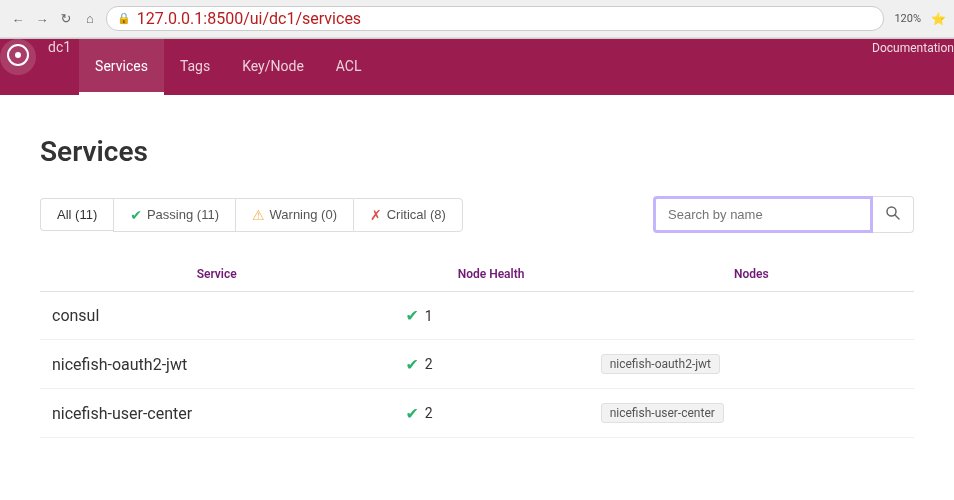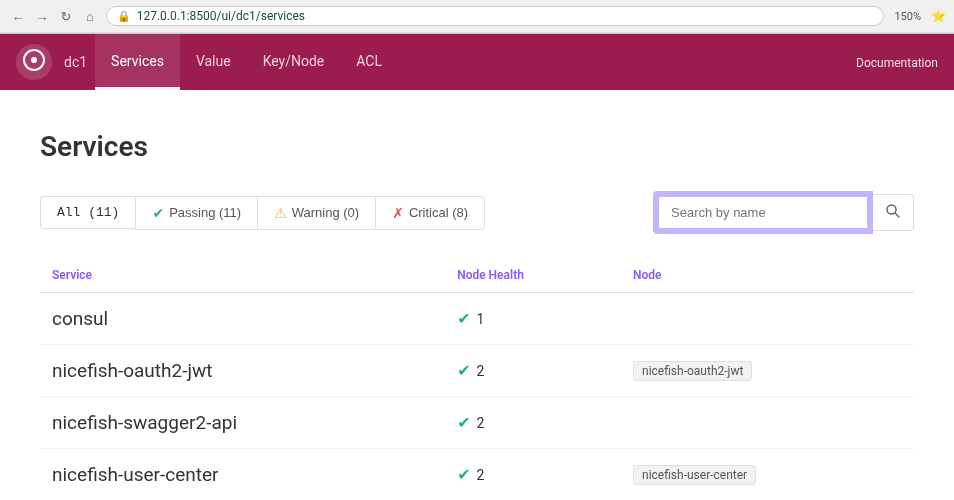--- a/index.html
+++ b/index.html
@@ -4,99 +4,99 @@
   <style>
     * { box-sizing: border-box; margin: 0; padding: 0; }
     body { font-family: -apple-system, BlinkMacSystemFont, 'Segoe UI', Roboto, sans-serif; font-size: 14px; background: #f5f5f5; color: #333; }
 
     
     .browser-chrome { background: #e8e8e8; border-bottom: 1px solid #ccc; }
     .browser-toolbar { display: flex; align-items: center; padding: 6px 8px; gap: 6px; background: #f0f0f0; border-bottom: 1px solid #ddd; }
     .browser-nav-btns { display: flex; gap: 4px; }
     .browser-nav-btn { width: 20px; height: 20px; border: none; background: none; cursor: pointer; color: #666; font-size: 13px; display: flex; align-items: center; justify-content: center; border-radius: 3px; }
     .browser-url-bar { flex: 1; display: flex; align-items: center; background: white; border: 1px solid #ccc; border-radius: 12px; padding: 2px 10px; font-size: 12px; color: #333; }
-    .browser-url-bar .url-text { flex: 1; color: #14532d; font-size: 12px; }
+    .browser-url-bar .url-text { flex: 1; color: #b91c1c; font-size: 16px; }
     .browser-url-icon { margin-right: 6px; color: #888; font-size: 11px; }
     .browser-right-controls { display: flex; gap: 4px; align-items: center; color: #666; font-size: 12px; }
     .zoom-level { font-size: 11px; color: #555; margin: 0 4px; }
 
     
-    .navbar { background: #9b1c4e; display: flex; align-items: center; padding: 0 16px; height: 56px; }
+    .navbar { background: #9b1c4e; display: flex; align-items: flex-start; padding: 0 0; height: 56px; }
     .navbar-logo { width: 36px; height: 36px; background: rgba(255,255,255,0.15); border-radius: 50%; display: flex; align-items: center; justify-content: center; margin-right: 12px; }
     .navbar-logo-icon { color: white; font-size: 18px; font-weight: bold; }
     .navbar-dc { color: rgba(255,255,255,0.8); font-size: 14px; margin-right: 4px; }
     .navbar-links { display: flex; gap: 0; margin-left: 4px; }
     .navbar-link { color: rgba(255,255,255,0.8); text-decoration: none; padding: 0 16px; height: 56px; display: flex; align-items: center; font-size: 14px; cursor: pointer; border-bottom: 3px solid transparent; }
     .navbar-link.active { color: white; border-bottom: 3px solid white; background: rgba(255,255,255,0.1); }
     .navbar-right { margin-left: auto; }
     .navbar-doc-link { color: rgba(255,255,255,0.85); text-decoration: none; font-size: 12px; cursor: pointer; }
 
     
     .main-content { padding: 40px 40px 20px; background: white; min-height: calc(500px - 56px - 28px); }
     .page-title { font-size: 28px; font-weight: 600; color: #333; margin-bottom: 28px; }
 
     
     .filter-bar { display: flex; align-items: center; margin-bottom: 24px; gap: 0; }
     .filter-btn { padding: 8px 16px; border: 1px solid #ddd; background: white; cursor: pointer; font-size: 13px; color: #555; display: flex; align-items: center; gap: 5px; border-right: none; }
     .filter-btn:first-child { border-radius: 4px 0 0 4px; }
-    .filter-btn.active { background: white; color: #333; font-weight: 500; font-family: Liberation Mono, monospace; }
+    .filter-btn.active { background: white; color: #333; font-weight: 500; }
     .filter-btn:last-of-type { border-radius: 0 4px 4px 0; border-right: 1px solid #ddd; }
     .filter-icon-passing { color: #2db26a; font-size: 14px; }
     .filter-icon-warning { color: #f0ad4e; font-size: 14px; }
     .filter-icon-critical { color: #d9534f; font-size: 14px; }
     .search-group { margin-left: auto; display: flex; align-items: center; }
-    .search-input { padding: 8px 12px; border: 6px solid #c4b5fd; border-radius: 4px 0 0 4px; font-size: 13px; width: 220px; outline: none; color: #555; }
+    .search-input { padding: 8px 12px; border: 3px solid #c4b5fd; border-radius: 4px 0 0 4px; font-size: 13px; width: 220px; outline: none; color: #555; }
     .search-btn { padding: 8px 12px; border: 1px solid #ddd; border-left: none; border-radius: 0 4px 4px 0; background: white; cursor: pointer; color: #555; display: flex; align-items: center; }
 
     
     .services-table { width: 100%; border-collapse: collapse; }
     .services-table thead tr { border-bottom: 1px solid #e0e0e0; }
-    .services-table th { text-align: left; padding: 10px 12px; font-size: 12px; font-weight: 600; color: #8b5cf6; text-transform: none; letter-spacing: 0; }
+    .services-table th { text-align: center; padding: 10px 12px; font-size: 12px; font-weight: 600; color: #701a75; text-transform: none; letter-spacing: 0; }
     .services-table tbody tr { border-bottom: 1px solid #f0f0f0; cursor: pointer; }
     .services-table td { padding: 14px 12px; font-size: 14px; color: #333; vertical-align: middle; }
-    .service-name { color: #333; font-size: 19px; }
+    .service-name { color: #333; font-size: 16px; }
     .node-health { display: flex; align-items: center; gap: 6px; color: #333; }
     .health-check-icon { color: #2db26a; font-size: 16px; }
     .tag { display: inline-block; background: #f2f2f2; border: 1px solid #e0e0e0; border-radius: 3px; padding: 2px 8px; font-size: 12px; color: #555; margin-right: 4px; }
   </style>
 </head>
 <body>
 
 <div class="browser-chrome">
   <div class="browser-toolbar">
     <div class="browser-nav-btns">
       <button class="browser-nav-btn">←</button>
       <button class="browser-nav-btn">→</button>
       <button class="browser-nav-btn">↻</button>
       <button class="browser-nav-btn">⌂</button>
     </div>
     <div class="browser-url-bar">
       <span class="browser-url-icon">🔒</span>
       <span class="url-text">127.0.0.1:8500/ui/dc1/services</span>
     </div>
-    <span class="zoom-level">150%</span>
+    <span class="zoom-level">120%</span>
     <div class="browser-right-controls">
       <span>⭐</span>
     </div>
   </div>
 </div>
 
 <nav class="navbar">
   <div class="navbar-logo">
     <span class="navbar-logo-icon">
       <svg width="24" height="24" viewBox="0 0 24 24" fill="none" xmlns="http://www.w3.org/2000/svg">
         <circle cx="12" cy="12" r="10" stroke="white" stroke-width="2" fill="none"></circle>
         <circle cx="12" cy="12" r="3" fill="white"></circle>
       </svg>
     </span>
   </div>
   <span class="navbar-dc">dc1</span>
   <div class="navbar-links">
     <a class="navbar-link active">Services</a>
-    <a class="navbar-link">Value</a>
+    <a class="navbar-link">Tags</a>
     <a class="navbar-link">Key/Node</a>
     <a class="navbar-link">ACL</a>
   </div>
   <div class="navbar-right">
     <a class="navbar-doc-link">Documentation</a>
   </div>
 </nav>
 
 <div class="main-content">
   <h1 class="page-title">Services</h1>
@@ -127,21 +127,21 @@
         </span>
       </button>
     </div>
   </div>
 
   <table class="services-table">
     <thead>
       <tr>
         <th>Service</th>
         <th>Node Health</th>
-        <th>Node</th>
+        <th>Nodes</th>
       </tr>
     </thead>
     <tbody id="services-tbody">
     <tr>
           <td><span class="service-name">consul</span></td>
           <td>
             <div class="node-health">
               <span class="health-check-icon">✔</span>
               <span>1</span>
             </div>
@@ -152,30 +152,20 @@
           <td><span class="service-name">nicefish-oauth2-jwt</span></td>
           <td>
             <div class="node-health">
               <span class="health-check-icon">✔</span>
               <span>2</span>
             </div>
           </td>
           <td><span class="tag">nicefish-oauth2-jwt</span></td>
         </tr>
         <tr>
-          <td><span class="service-name">nicefish-swagger2-api</span></td>
-          <td>
-            <div class="node-health">
-              <span class="health-check-icon">✔</span>
-              <span>2</span>
-            </div>
-          </td>
-          <td></td>
-        </tr>
-        <tr>
           <td><span class="service-name">nicefish-user-center</span></td>
           <td>
             <div class="node-health">
               <span class="health-check-icon">✔</span>
               <span>2</span>
             </div>
           </td>
           <td><span class="tag">nicefish-user-center</span></td>
         </tr>
       </tbody>

